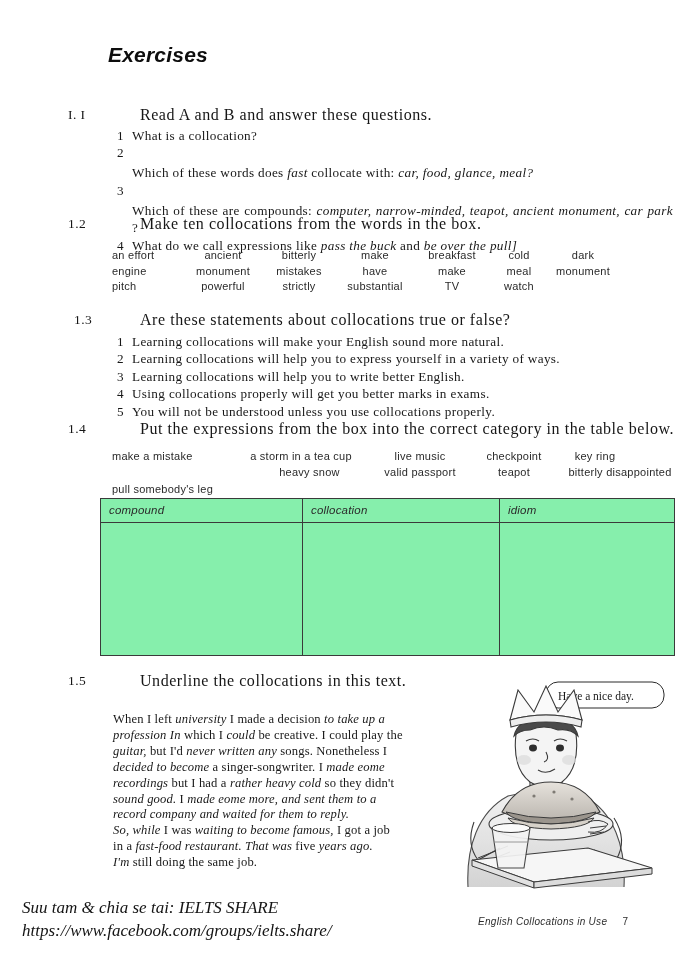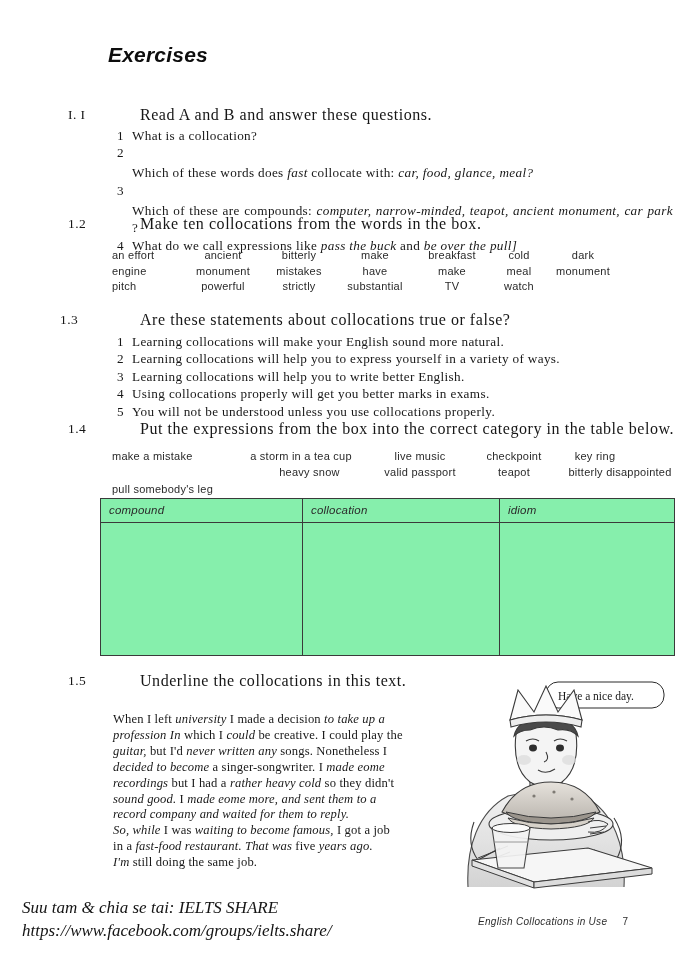--- a/index.html
+++ b/index.html
@@ -259,21 +259,21 @@
       <span class="wb-cell c0">pitch</span>
       <span class="wb-cell c1">powerful</span>
       <span class="wb-cell c2">strictly</span>
       <span class="wb-cell c3">substantial</span>
       <span class="wb-cell c4">TV</span>
       <span class="wb-cell c5">watch</span>
       <span class="wb-cell c6"></span>
     </div>
   </div>
 
-  <div class="ex-num" style="left:60px; top:312px;">1.3</div>
+  <div class="ex-num" style="left:74px; top:312px;">1.3</div>
   <div class="ex-title" style="left:140px; top:311px;">Are these statements about collocations true or false?</div>
   <div class="q-list" style="left:117px; top:333px; width:556px;">
     <div class="q-item">
       <span class="q-marker">1</span>
       <span class="q-text">Learning collocations will make your English sound more natural.</span>
     </div>
     <div class="q-item">
       <span class="q-marker">2</span>
       <span class="q-text">Learning collocations will help you to express yourself in a variety of ways.</span>
     </div>

